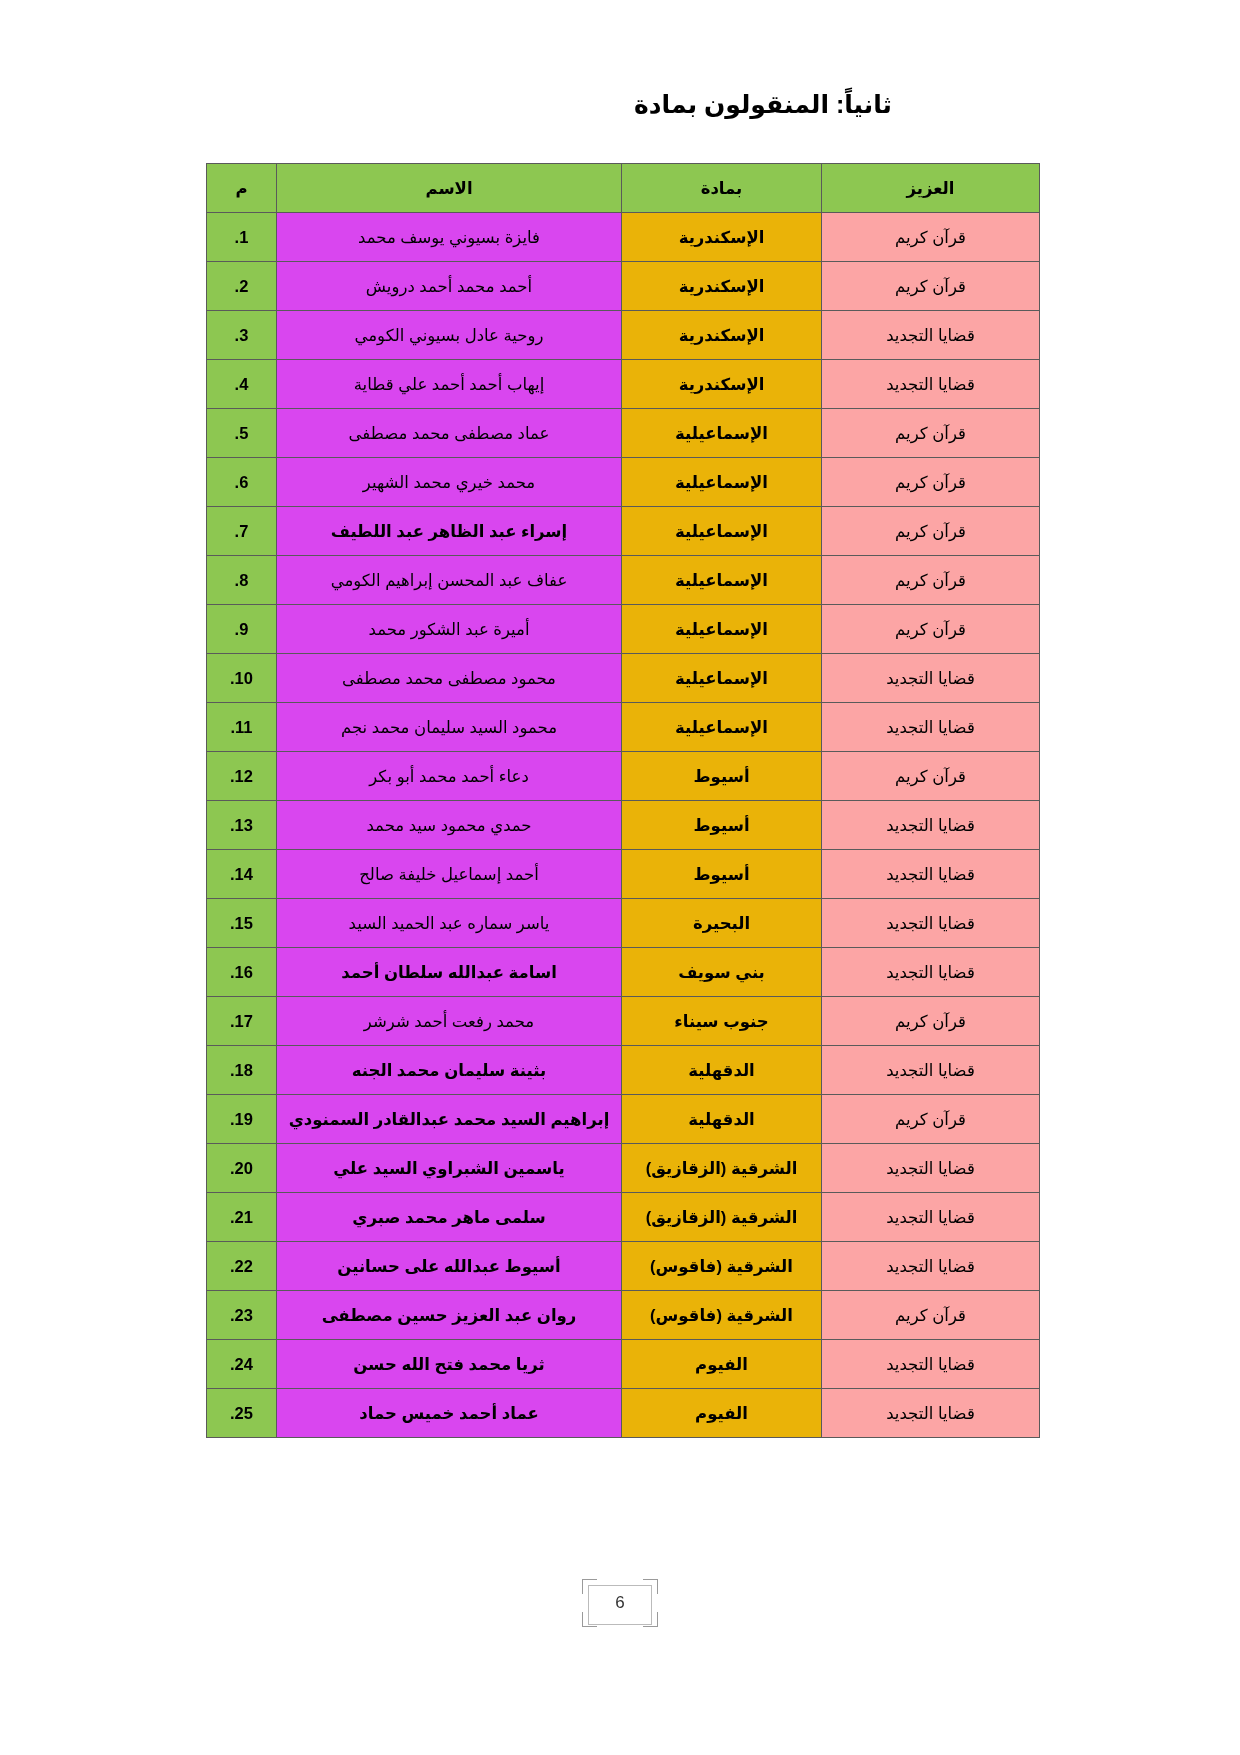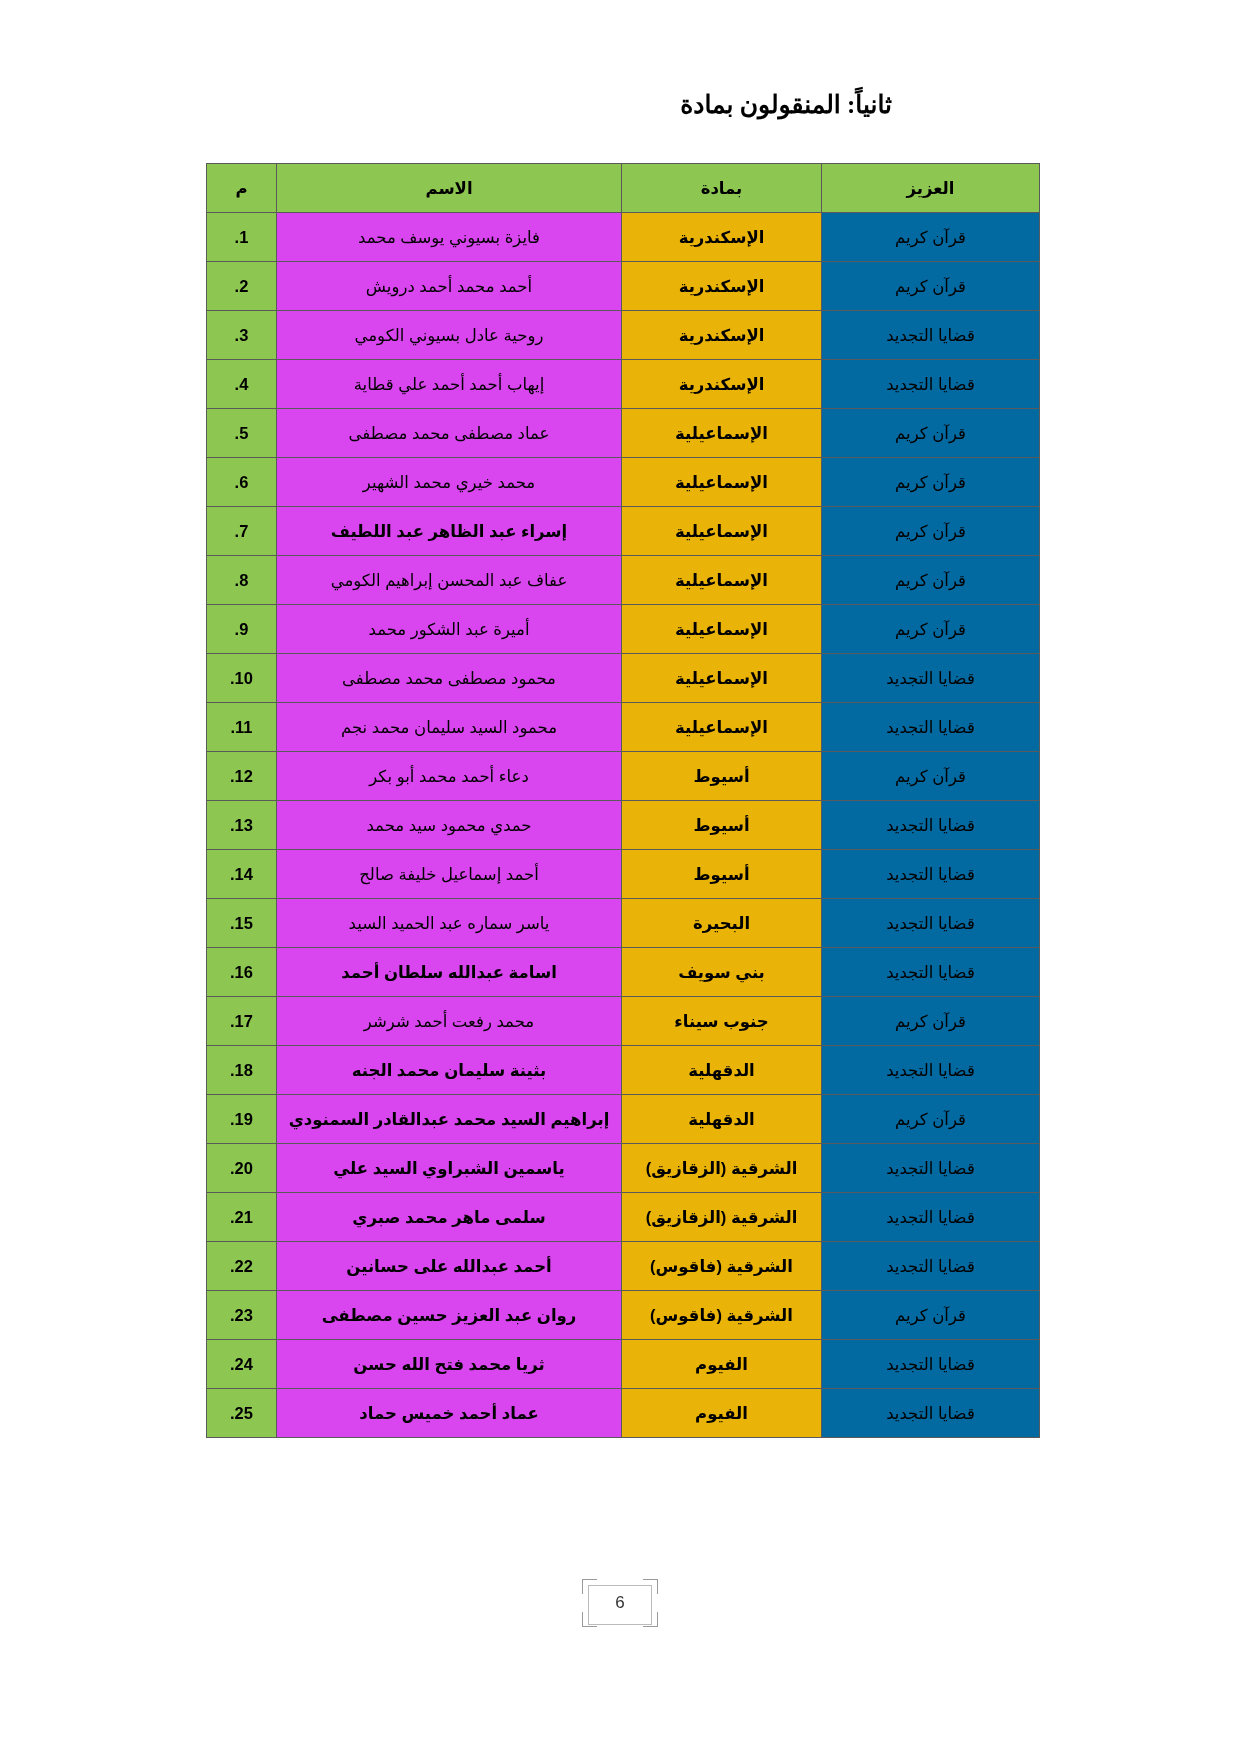--- a/index.html
+++ b/index.html
@@ -24,21 +24,20 @@
   }
   .doc-title {
     position: absolute;
     top: 90px;
     right: 348px;
     font-size: 25px;
     font-weight: bold;
     letter-spacing: 0px;
     white-space: nowrap;
     direction: rtl;
-    font-family: Liberation Serif, serif;
   }
   table.main-table {
     position: absolute;
     top: 163px;
     right: 200px;
     width: 833px;
     border-collapse: collapse;
     table-layout: fixed;
     direction: rtl;
   }
@@ -57,21 +56,21 @@
   col.c-name    { width: 345px; }
   col.c-num     { width: 70px; }
 
   thead th {
     background: #8dc751;
     font-weight: bold;
     font-size: 17px;
     height: 47px;
   }
   td.subject {
-    background: #0369a1;
+    background: #fca5a5;
     font-size: 16.5px;
   }
   td.center-cell {
     background: #eab308;
     font-weight: bold;
     font-size: 16.5px;
   }
   td.name {
     background: #d946ef;
     font-size: 16.5px;
@@ -273,21 +272,21 @@
         </tr>
         <tr>
           <td class="subject">قضايا التجديد</td>
           <td class="center-cell">الشرقية (الزقازيق)</td>
           <td class="name bold">سلمى ماهر محمد صبري</td>
           <td class="num">.21</td>
         </tr>
         <tr>
           <td class="subject">قضايا التجديد</td>
           <td class="center-cell">الشرقية (فاقوس)</td>
-          <td class="name bold">أحمد   عبدالله على حسانين</td>
+          <td class="name bold">أسيوط   عبدالله على حسانين</td>
           <td class="num">.22</td>
         </tr>
         <tr>
           <td class="subject">قرآن كريم</td>
           <td class="center-cell">الشرقية (فاقوس)</td>
           <td class="name bold">روان عبد العزيز حسين مصطفى</td>
           <td class="num">.23</td>
         </tr>
         <tr>
           <td class="subject">قضايا التجديد</td>

